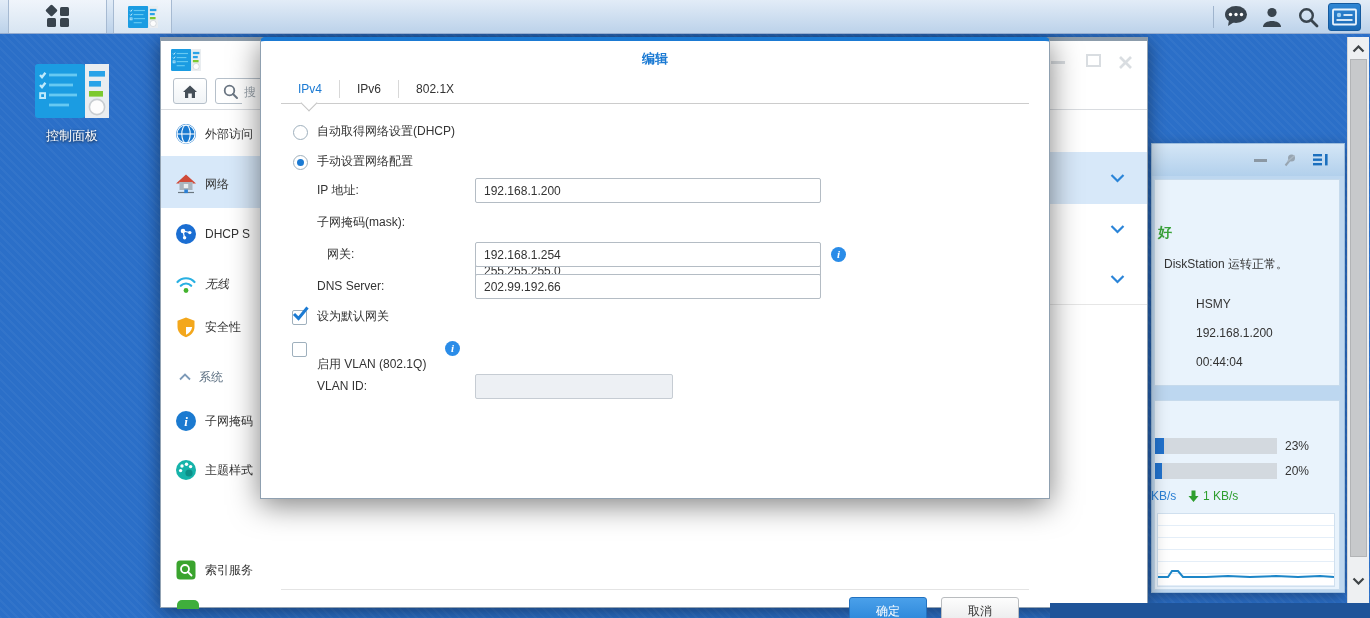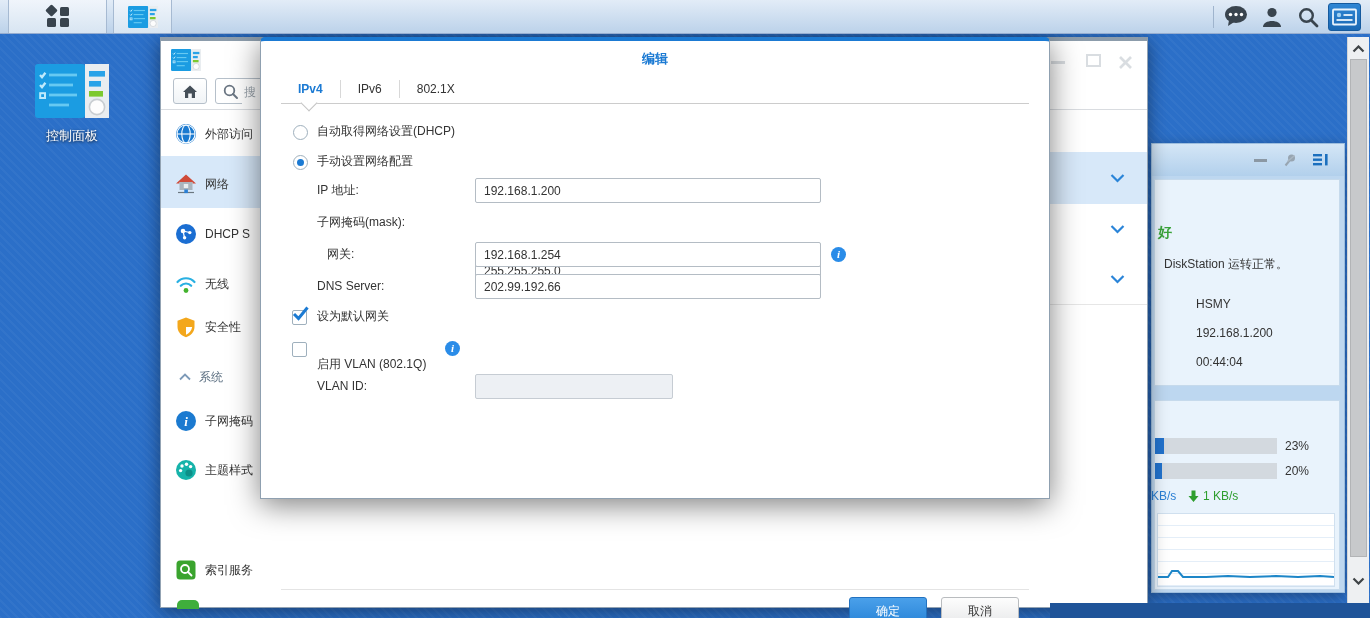--- a/index.html
+++ b/index.html
@@ -59,21 +59,21 @@
   .crow{position:absolute;left:420px;right:0;cursor:pointer;}
   .crow svg{position:absolute;right:22px;top:50%;margin-top:-5px;}
 
   
   .dialog{position:absolute;left:260px;top:37px;width:790px;height:462px;z-index:20;background:#fff;
     border:1px solid #8fa0b0;border-top:4px solid #1b7ad3;border-radius:5px 5px 0 0;
     box-shadow:0 6px 30px rgba(0,0,0,.5);box-sizing:border-box;}
   .dlg-title{position:absolute;left:0;right:0;top:9px;text-align:center;font-size:13px;font-weight:bold;color:#1b7ad3;}
   .tabs{position:absolute;left:20px;top:34px;height:28px;display:flex;align-items:center;}
   .tab{padding:0 17px;line-height:27px;cursor:pointer;color:#333;}
-  .tab.active{color:#1b7ad3;font-weight:bold;}
+  .tab.active{color:#1b7ad3;font-weight:normal;}
   .tab-sep{width:1px;height:18px;background:#d8d8d8;}
   .tab-line{position:absolute;left:20px;right:20px;top:62px;height:1px;background:#cccccc;z-index:1;}
   .tab-notch{position:absolute;left:42px;top:56px;width:11px;height:11px;background:#fff;transform:rotate(45deg);
     border-right:1px solid #c4c4c4;border-bottom:1px solid #c4c4c4;z-index:2;}
   .radio{position:absolute;width:15px;height:15px;border:1px solid #9fb0bd;border-radius:50%;background:#fff;box-sizing:border-box;cursor:pointer;}
   .radio.sel::after{content:"";position:absolute;left:3px;top:3px;width:7px;height:7px;border-radius:50%;background:#1b7ad3;}
   .cbx{position:absolute;width:15px;height:15px;border:1px solid #9fb0bd;border-radius:2px;background:#fff;box-sizing:border-box;cursor:pointer;}
   .cbx svg{position:absolute;left:-1px;top:-6px;overflow:visible;}
   .flabel{position:absolute;left:56px;line-height:25px;white-space:nowrap;}
   .finput{position:absolute;left:214px;width:346px;height:25px;border:1px solid #b4bcc4;border-radius:2px;
@@ -247,21 +247,21 @@
       <svg class="ic" width="22" height="22">
         <line x1="3" y1="19.5" x2="19" y2="19.5" stroke="#6b7780" stroke-width="1.2"></line>
         <rect x="4.5" y="9" width="13" height="8" fill="#aab4bd"></rect>
         <polygon points="11,1.5 21,10.5 17.6,10.5 17.6,9 4.4,9 4.4,10.5 1,10.5" fill="#cf4a38"></polygon>
         <rect x="9.3" y="16.5" width="3.6" height="3.6" fill="#2a7fd4"></rect>
         <rect x="8.8" y="11" width="4.4" height="4" fill="#e8edf0"></rect>
       </svg>
       <span class="tx">网络</span>
     </div>
 
-    <div class="side-item" style="top:221px;">
+    <div class="side-item" style="top:221px;font-style:italic;">
       <svg class="ic" width="22" height="22">
         <path d="M2.5 9 A 11.5 11.5 0 0 1 19.5 9" fill="none" stroke="#29b0e2" stroke-width="2.2" stroke-linecap="round"></path>
         <path d="M5.8 12.8 A 7 7 0 0 1 16.2 12.8" fill="none" stroke="#29b0e2" stroke-width="2.2" stroke-linecap="round"></path>
         <circle cx="11" cy="17.5" r="2.4" fill="#43b32e"></circle>
       </svg>
       <span class="tx">无线</span>
     </div>
 
     <div class="side-item" style="top:264px;">
       <svg class="ic" width="22" height="22">

